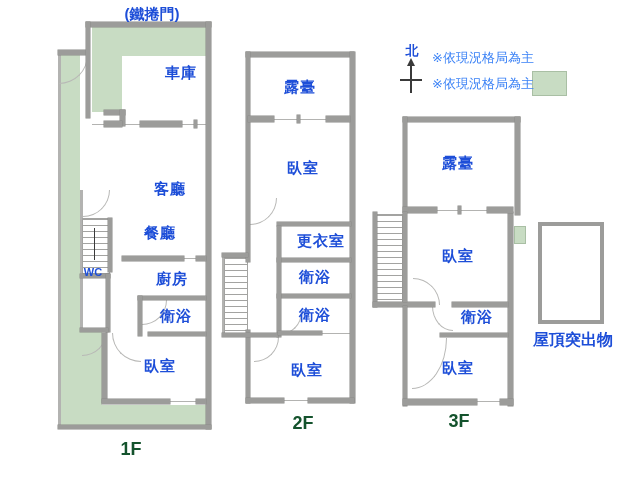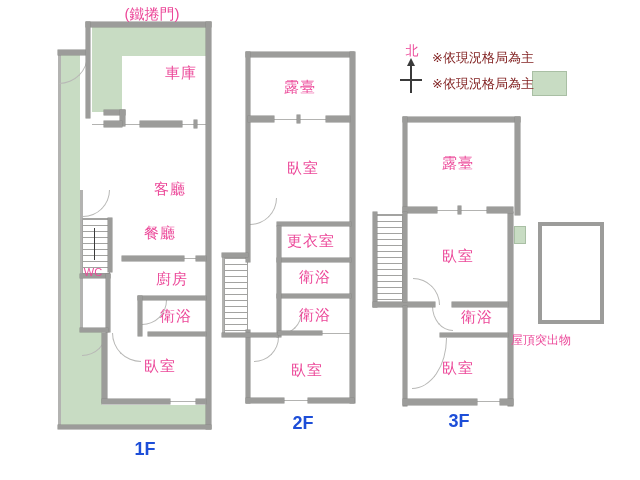--- a/index.html
+++ b/index.html
@@ -13,26 +13,26 @@
   .g{position:absolute;background:#c8dcc3;z-index:1;}
   .gb{border:1px solid #a9bfa4;}
   
   .stairs{position:absolute;z-index:2;background:repeating-linear-gradient(to bottom,#a3a3a1 0 1px,#ffffff 1px 6px);border:1px solid #a3a3a1;}
   
   .arc{position:absolute;z-index:2;border:1.4px solid #b8b8b6;background:transparent;}
   .br{border-top:none;border-left:none;border-radius:0 0 100% 0;}
   .bl{border-top:none;border-right:none;border-radius:0 0 0 100%;}
   .tr{border-bottom:none;border-left:none;border-radius:0 100% 0 0;}
   
-  .lbl{position:absolute;transform:translate(-50%,-50%);font-size:15px;font-weight:400;
-       color:#ec4899;white-space:nowrap;z-index:10;letter-spacing:1px;}
+  .lbl{position:absolute;transform:translate(-50%,-50%);font-size:15px;font-weight:700;
+       color:#1d4ed8;white-space:nowrap;z-index:10;letter-spacing:1px;}
   .small{font-size:11px;letter-spacing:0;}
   .flabel{position:absolute;transform:translate(-50%,-50%);font-size:18px;font-weight:600;
-       color:#1d4ed8;white-space:nowrap;z-index:10;text-align:right;}
-  .note{position:absolute;font-size:13px;color:#7f1d1d;white-space:nowrap;z-index:10;}
+       color:#14532d;white-space:nowrap;z-index:10;text-align:right;}
+  .note{position:absolute;font-size:13px;color:#3b82f6;white-space:nowrap;z-index:10;}
   .wm{position:absolute;font-size:54px;font-weight:700;letter-spacing:6px;
       color:rgba(142,142,139,0.8);white-space:nowrap;z-index:6;}
   .tri{position:absolute;width:0;height:0;border-left:4px solid transparent;
        border-right:4px solid transparent;border-bottom:8px solid #3a3a3a;z-index:4;}
   .roofbox{position:absolute;border:4px solid #9c9c9a;background:#fff;z-index:3;}
 </style>
 </head>
 <body>
 
 <div class="stage">
@@ -87,21 +87,21 @@
     <div class="arc bl" style="left:112px;top:333px;width:28px;height:28px"></div>
 
     <div class="lbl" style="left:152px;top:14px;letter-spacing:0">(鐵捲門)</div>
     <div class="lbl" style="left:181px;top:73px">車庫</div>
     <div class="lbl" style="left:170px;top:189px">客廳</div>
     <div class="lbl" style="left:160px;top:233px">餐廳</div>
     <div class="lbl" style="left:172px;top:279px">廚房</div>
     <div class="lbl small" style="left:93px;top:272px">WC</div>
     <div class="lbl" style="left:176px;top:316px">衛浴</div>
     <div class="lbl" style="left:160px;top:366px">臥室</div>
-    <div class="flabel" style="left:145px;top:449px">1F</div>
+    <div class="flabel" style="left:131px;top:449px">1F</div>
   </div>
 
   <div>
     <div class="w" style="left:246px;top:52px;width:108px;height:5px"></div>
     <div class="w" style="left:246px;top:52px;width:4px;height:210px"></div>
     <div class="w" style="left:246px;top:330px;width:4px;height:73px"></div>
     <div class="w" style="left:350px;top:52px;width:5px;height:351px"></div>
     <div class="w" style="left:246px;top:398px;width:38px;height:5px"></div>
     <div class="tl" style="left:284px;top:400px;width:24px;height:1px"></div>
     <div class="w" style="left:308px;top:398px;width:46px;height:5px"></div>
@@ -122,21 +122,21 @@
     <div class="w" style="left:222px;top:253px;width:26px;height:4px"></div>
     <div class="tl" style="left:222px;top:255px;width:2px;height:82px"></div>
     <div class="stairs" style="left:224px;top:257px;width:22px;height:76px"></div>
 
     <div class="arc br" style="left:250px;top:198px;width:26px;height:26px"></div>
     <div class="arc br" style="left:279px;top:312px;width:22px;height:22px"></div>
     <div class="arc br" style="left:254px;top:337px;width:24px;height:24px"></div>
 
     <div class="lbl" style="left:300px;top:87px">露臺</div>
     <div class="lbl" style="left:303px;top:168px">臥室</div>
-    <div class="lbl" style="left:311px;top:241px">更衣室</div>
+    <div class="lbl" style="left:321px;top:241px">更衣室</div>
     <div class="lbl" style="left:315px;top:277px">衛浴</div>
     <div class="lbl" style="left:315px;top:315px">衛浴</div>
     <div class="lbl" style="left:307px;top:370px">臥室</div>
     <div class="flabel" style="left:303px;top:423px">2F</div>
   </div>
 
   <div>
     <div class="w" style="left:403px;top:117px;width:117px;height:5px"></div>
     <div class="w" style="left:403px;top:117px;width:4px;height:95px"></div>
     <div class="w" style="left:515px;top:117px;width:5px;height:98px"></div>
@@ -164,21 +164,21 @@
     <div class="arc br" style="left:412px;top:338px;width:34px;height:50px"></div>
 
     <div class="lbl" style="left:458px;top:163px">露臺</div>
     <div class="lbl" style="left:458px;top:256px">臥室</div>
     <div class="lbl" style="left:477px;top:317px">衛浴</div>
     <div class="lbl" style="left:458px;top:368px">臥室</div>
     <div class="flabel" style="left:459px;top:421px">3F</div>
   </div>
 
   <div class="roofbox" style="left:538px;top:222px;width:58px;height:94px"></div>
-  <div class="lbl" style="left:541px;top:340px;letter-spacing:0;font-size:12px">屋頂突出物</div>
+  <div class="lbl" style="left:573px;top:340px;letter-spacing:0;font-size:16px">屋頂突出物</div>
 
   <div>
     <div class="lbl" style="left:412px;top:51px;font-size:13px;letter-spacing:0">北</div>
     <div class="tri" style="left:407px;top:58px"></div>
     <div class="tl dark" style="left:410px;top:65px;width:2px;height:28px"></div>
     <div class="tl dark" style="left:400px;top:79px;width:22px;height:2px"></div>
     <div class="note" style="left:432px;top:49px">※依現況格局為主</div>
     <div class="note" style="left:432px;top:75px">※依現況格局為主</div>
     <div class="g gb" style="left:532px;top:71px;width:33px;height:23px"></div>
   </div>

